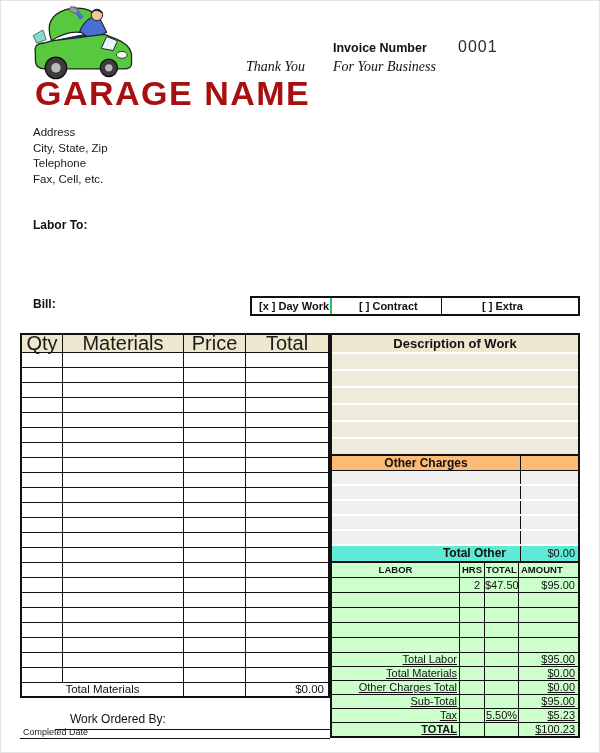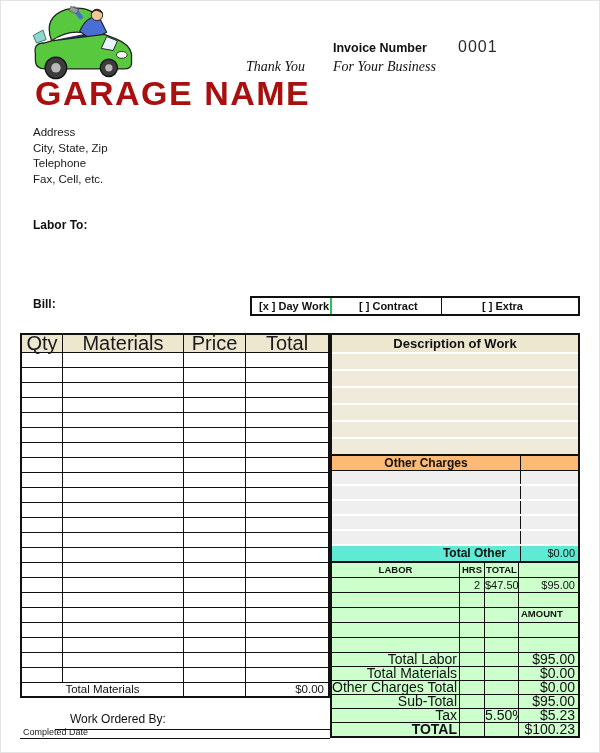--- a/index.html
+++ b/index.html
@@ -49,32 +49,32 @@
   .oc-hdr{height:14px;background:#fdba74;display:flex;border-bottom:1px solid #111;}
   .oc-title{flex:1;font-weight:700;font-size:12px;text-align:center;line-height:14px;border-right:1px solid #111;}
   .oc-amt{width:57px;box-sizing:border-box;}
   .oc-row{height:13px;background:#EFEFEF;display:flex;border-bottom:2px solid #fff;}
   .oc-row .oc-fill{flex:1;border-right:1px solid #111;}
   .oc-total{height:15px;background:#5eead4;display:flex;border-bottom:2px solid #111;font-size:12px;line-height:15px;}
   .oc-total .lab{flex:1;font-weight:700;text-align:right;padding-right:14px;border-right:1px solid #111;box-sizing:border-box;}
   .oc-total .amt{width:57px;text-align:right;padding-right:3px;box-sizing:border-box;font-size:11px;}
 
   .lab-row{display:flex;height:14px;background:#CCFFCC;border-bottom:1px solid #111;font-size:11px;line-height:14px;}
-  .lab-row.sum{height:13px;line-height:13px;font-size:14px;}
+  .lab-row.sum{height:13px;line-height:13px;font-size:11px;text-decoration:underline;}
   .lab-row.sum:last-child{border-bottom:none;}
   .lc{box-sizing:border-box;border-right:1px solid #111;height:100%;overflow:hidden;white-space:nowrap;}
   .lc-label{width:128px;}
   .lc-hrs{width:25px;}
   .lc-rate{width:34px;}
   .lc-amt{flex:1;border-right:none;text-align:right;padding-right:3px;}
   .lab-hdr .lc{font-weight:700;font-size:9.5px;}
   .lab-hdr .lc-label{text-align:center;}
   .lab-hdr .lc-hrs{padding-left:2px;}
   .lab-hdr .lc-rate{text-align:center;}
-  .lab-hdr .lc-amt{text-align:left;padding-left:2px;margin-top:44px;}
+  .lab-hdr .lc-amt{text-align:left;padding-left:2px;}
   .entry .lc-hrs{text-align:right;padding-right:4px;}
   .entry .lc-rate{text-align:right;padding-right:16px;}
   .sum .lc-label{text-align:right;padding-right:2px;}
   .sum .lc-rate{text-align:center;}
   .sum.bold .lc-label{font-weight:700;}
 </style>
 </head>
 <body>
 
 <div id="page">

